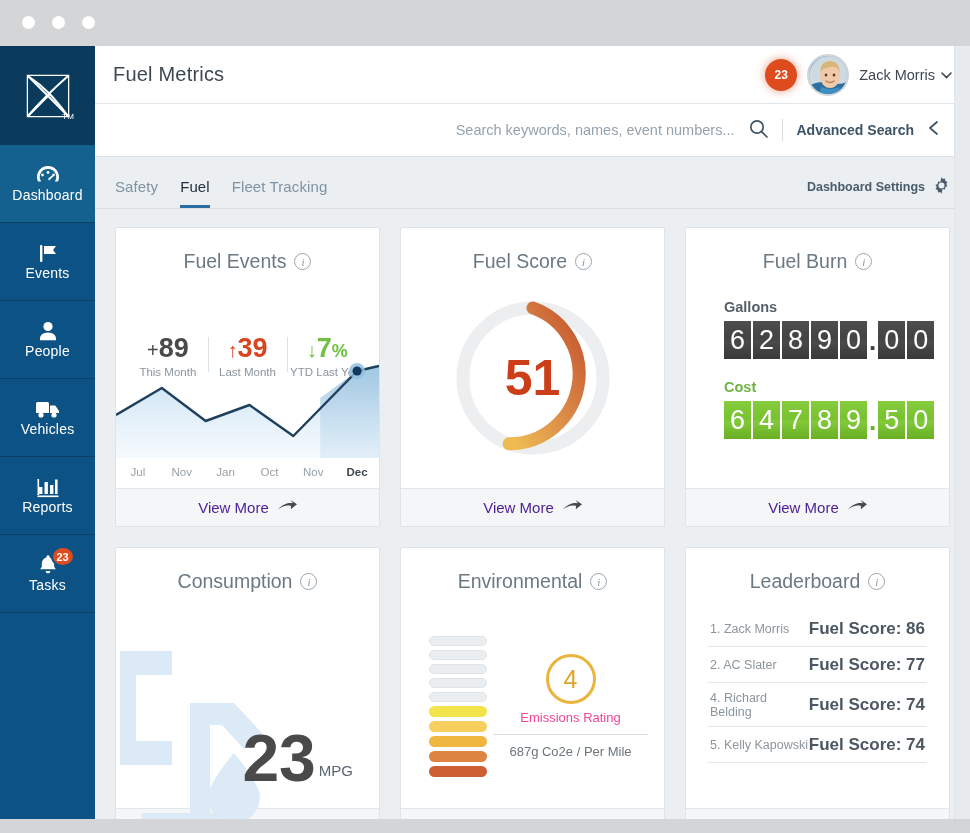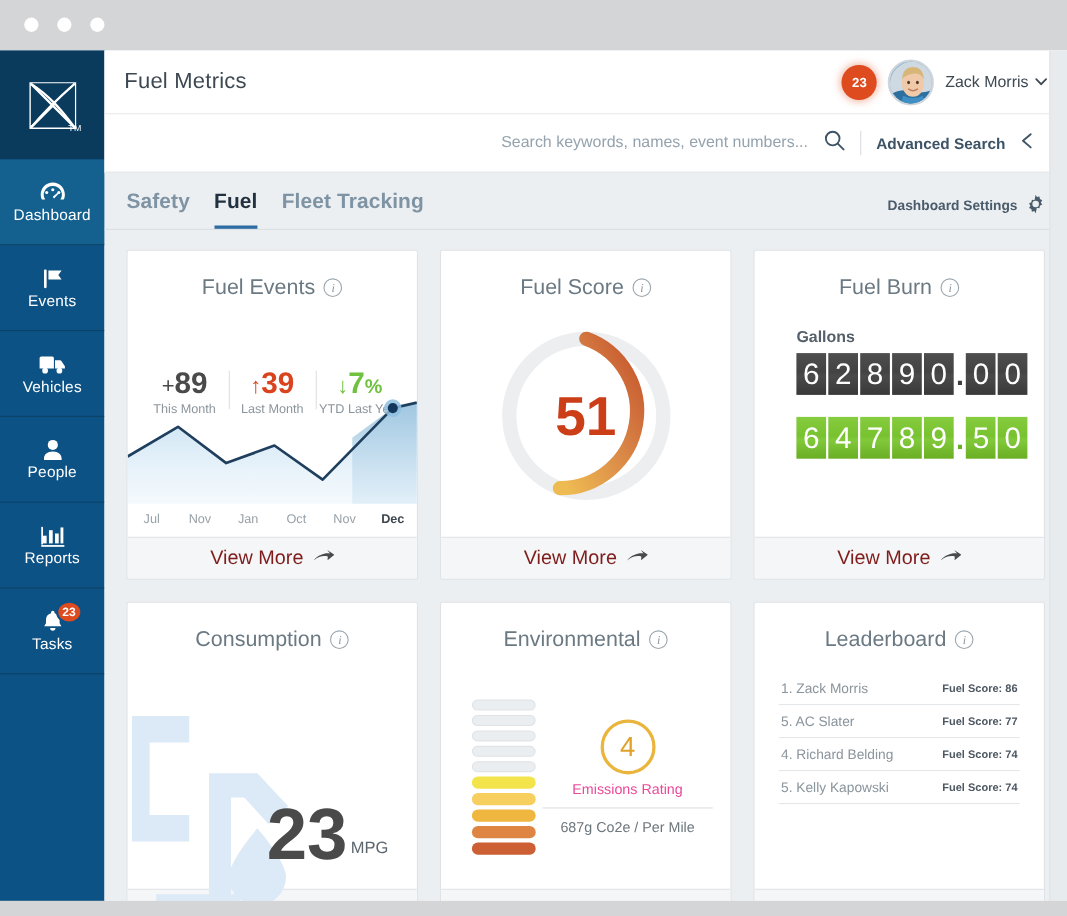--- a/index.html
+++ b/index.html
@@ -82,21 +82,21 @@
   .search-input::placeholder { color: #94a3ad; }
   .sep-v { width: 1px; height: 22px; background: #d7dde1; }
   .adv-search { font-size: 14px; color: #3d5366; font-weight: bold; cursor: pointer; }
 
   .tabbar {
     height: 52px; display: flex; align-items: flex-end; padding: 0 20px;
     border-bottom: 1px solid #dadee1;
   }
   .tabs { display: flex; gap: 22px; align-items: flex-end; }
   .tab {
-    font-size: 19px; color: #7e93a3; font-weight: bold; padding-bottom: 10px;
+    font-size: 15px; color: #7e93a3; font-weight: normal; padding-bottom: 10px;
     cursor: pointer; border-bottom: 3px solid transparent; letter-spacing: .1px;
   }
   .tab.active { color: #22313f; border-bottom-color: #2b6ca3; }
   .dash-settings {
     margin-left: auto; padding-bottom: 11px; display: flex; align-items: center; gap: 8px;
     font-size: 12.5px; color: #4a5b6b; font-weight: bold; cursor: pointer;
   }
 
   
   .cards {
@@ -114,21 +114,21 @@
   .info-icon {
     width: 17px; height: 17px; border-radius: 50%; border: 1.5px solid #9aa6ae;
     color: #8a969e; font-size: 11px; font-style: italic;
     display: inline-flex; align-items: center; justify-content: center;
     font-family: "Liberation Serif", serif;
   }
   .card-body { flex: 1; position: relative; }
   .card-footer {
     height: 38px; border-top: 1px solid #e3e6e8; background: #f4f6f7;
     display: flex; align-items: center; justify-content: center; gap: 9px;
-    font-size: 18px; color: #7f1d1d; cursor: pointer;
+    font-size: 15px; color: #4c1d95; cursor: pointer;
   }
 
   
   .stats { display: flex; justify-content: center; padding: 22px 12px 0 12px; }
   .stat { flex: 1; text-align: center; position: relative; margin-top: 40px; }
   .stat + .stat::before {
     content: ""; position: absolute; left: 0; top: 2px; bottom: 6px; width: 1px; background: #dde1e4;
   }
   .stat-val { font-size: 27px; font-weight: bold; color: #4a4a4a; line-height: 1; white-space: nowrap; }
   .stat-val .sym { font-size: 20px; font-weight: normal; }
@@ -195,21 +195,21 @@
   .env-line { width: 155px; height: 1px; background: #dcdfe1; margin: 9px 0; }
   .env-co2 { font-size: 13px; color: #6c767d; }
 
   
   .lb { padding: 18px 22px 0 22px; }
   .lb-row {
     display: flex; align-items: center; justify-content: space-between;
     padding: 8px 2px 7px 2px; border-bottom: 1px solid #e4e7e9; 
   }
   .lb-name { font-size: 12.5px; color: #8b959c; }
-  .lb-score { font-size: 10px; color: #4c5761; font-weight: bold; white-space: nowrap; }
+  .lb-score { font-size: 17px; color: #4c5761; font-weight: bold; white-space: nowrap; }
 
   .scroll-gutter {
     position: absolute; right: 0; top: 0; width: 16px; height: 773px; background: #e7ebed;
     border-left: 1px solid #dfe3e6;
   }
   .bottom-strip { position: absolute; left: 0; top: 819px; width: 970px; height: 14px; background: #d4d5d6; }
 </style>
 </head>
 <body>
 
@@ -257,38 +257,38 @@
         <svg width="22" height="22" viewBox="0 0 22 22" fill="#fff">
           <rect x="3" y="3" width="2.4" height="17" rx="1"></rect>
           <path d="M7 4h12l-3 4 3 4H7z"></path>
         </svg>
       </span>
       <span class="nav-label">Events</span>
     </div>
 
     <div class="nav-item">
       <span class="nav-icon">
+        <svg width="20" height="22" viewBox="0 0 20 22" fill="#fff">
+          <circle cx="10" cy="6.5" r="4.6"></circle>
+          <path d="M10 12.5c-5 0-8 2.8-8 6.3v1.4h16v-1.4c0-3.5-3-6.3-8-6.3z"></path>
+        </svg>
+      </span>
+      <span class="nav-label">People</span>
+    </div>
+
+    <div class="nav-item">
+      <span class="nav-icon">
         <svg width="26" height="20" viewBox="0 0 26 20" fill="#fff">
           <path d="M1 4.5A1.5 1.5 0 0 1 2.5 3h10A1.5 1.5 0 0 1 14 4.5V14H1z"></path>
           <path d="M15 6.5h4.6c.5 0 1 .3 1.2.7L24 12v2h-9z"></path>
           <circle cx="6" cy="16" r="2.6"></circle>
             <circle cx="19" cy="16" r="2.6"></circle>
         </svg>
       </span>
       <span class="nav-label">Vehicles</span>
-    </div>
-
-    <div class="nav-item">
-      <span class="nav-icon">
-        <svg width="20" height="22" viewBox="0 0 20 22" fill="#fff">
-          <circle cx="10" cy="6.5" r="4.6"></circle>
-          <path d="M10 12.5c-5 0-8 2.8-8 6.3v1.4h16v-1.4c0-3.5-3-6.3-8-6.3z"></path>
-        </svg>
-      </span>
-      <span class="nav-label">People</span>
     </div>
 
     <div class="nav-item">
       <span class="nav-icon">
         <svg width="24" height="22" viewBox="0 0 24 22" fill="#fff">
           <rect x="3" y="11" width="3.4" height="7"></rect>
           <rect x="8.5" y="6" width="3.4" height="12"></rect>
           <rect x="14" y="9" width="3.4" height="9"></rect>
           <rect x="19" y="3.5" width="2.6" height="14.5"></rect>
           <rect x="1.5" y="19.5" width="21" height="1.6"></rect>
@@ -495,20 +495,21 @@
               <span class="odo-digit">6</span>
               <span class="odo-digit">2</span>
               <span class="odo-digit">8</span>
               <span class="odo-digit">9</span>
               <span class="odo-digit">0</span>
               <span class="odo-dot">.</span>
               <span class="odo-digit">0</span>
               <span class="odo-digit">0</span>
             </div>
             <div class="burn-gap"></div>
+            <div class="burn-label cost">Cost</div>
             <div class="odo green">
               <span class="odo-digit">6</span>
               <span class="odo-digit">4</span>
               <span class="odo-digit">7</span>
               <span class="odo-digit">8</span>
               <span class="odo-digit">9</span>
               <span class="odo-dot">.</span>
               <span class="odo-digit">5</span>
               <span class="odo-digit">0</span>
             </div>
@@ -595,21 +596,21 @@
           <span>Leaderboard</span>
           <span class="info-icon">i</span>
         </div>
         <div class="card-body">
           <div class="lb" id="lb-rows">
               <div class="lb-row">
                 <span class="lb-name">1. Zack Morris</span>
                 <span class="lb-score">Fuel Score: 86</span>
               </div>
               <div class="lb-row">
-                <span class="lb-name">5. AC Slater</span>
+                <span class="lb-name">2. AC Slater</span>
                 <span class="lb-score">Fuel Score: 77</span>
               </div>
               <div class="lb-row">
                 <span class="lb-name">4. Richard Belding</span>
                 <span class="lb-score">Fuel Score: 74</span>
               </div>
               <div class="lb-row">
                 <span class="lb-name">5. Kelly Kapowski</span>
                 <span class="lb-score">Fuel Score: 74</span>
               </div>

